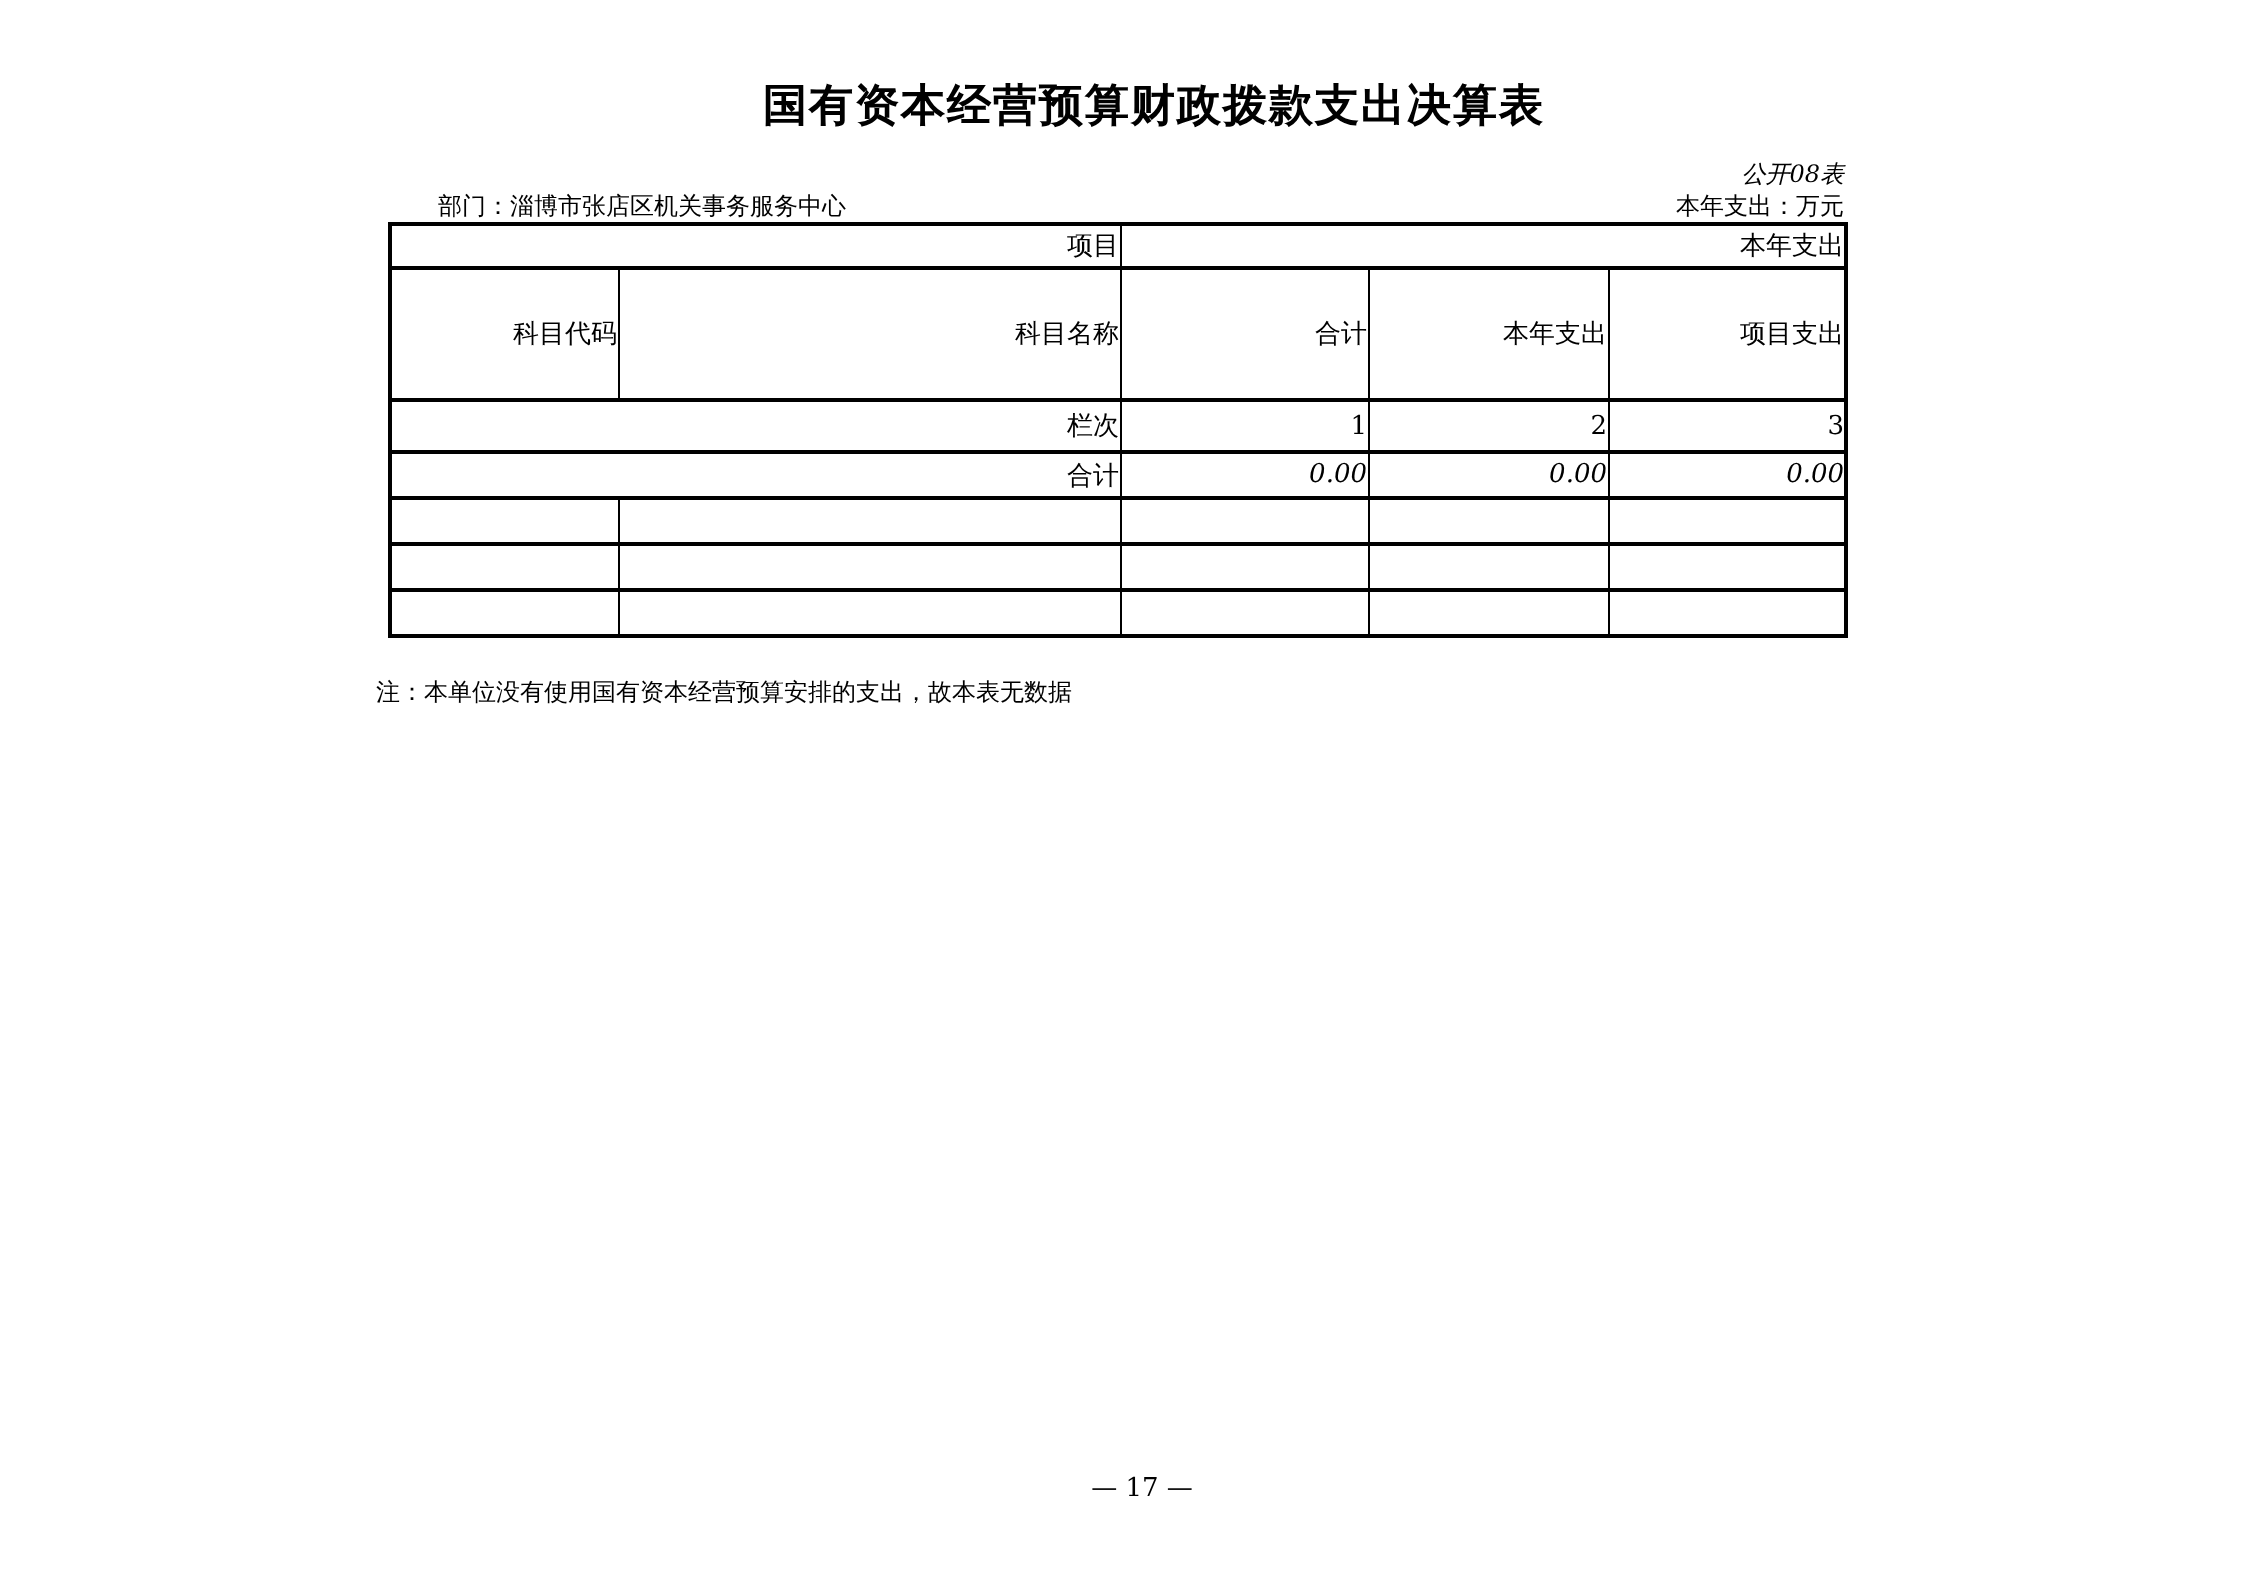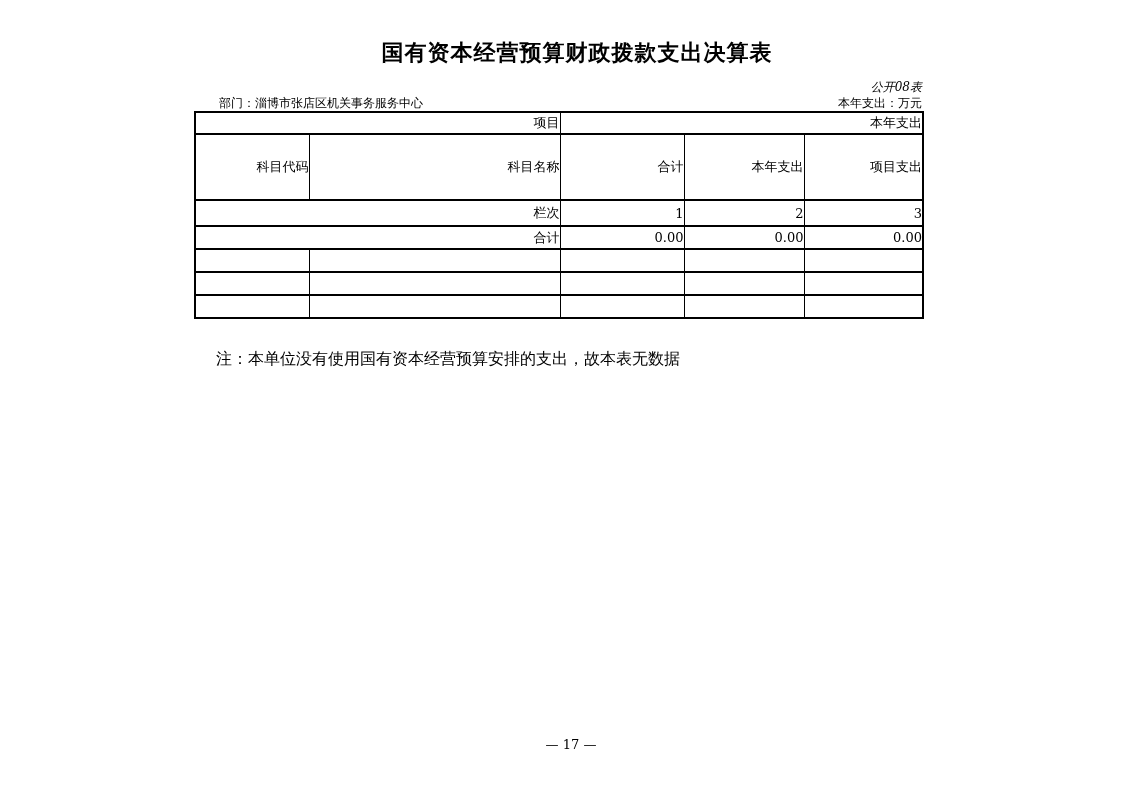--- a/index.html
+++ b/index.html
@@ -76,28 +76,28 @@
   }
   tr.r-group   { height: 22px; }
   tr.r-heads   { height: 66px; font-family: Liberation Serif, serif; }
   tr.r-index   { height: 26px; border-radius: 10px; }
   tr.r-total   { height: 23px; }
   tr.r-empty   { height: 23px; }
   td.num {
     text-align: right;
     padding-right: 4px;
     font-size: 12px;
+    font-style: italic;
   }
   td.idx { font-size: 12px; }
   .note {
     position: absolute;
     top: 338px;
-    left: 216px;
-    font-size: 16px;
-    margin-top: 11px;
+    left: 188px;
+    font-size: 12px;
   }
   .page-num {
     position: absolute;
     top: 737px;
     left: 0;
     width: 100%;
     text-align: center;
     font-size: 13px;
     padding-left: 10px;
   }

